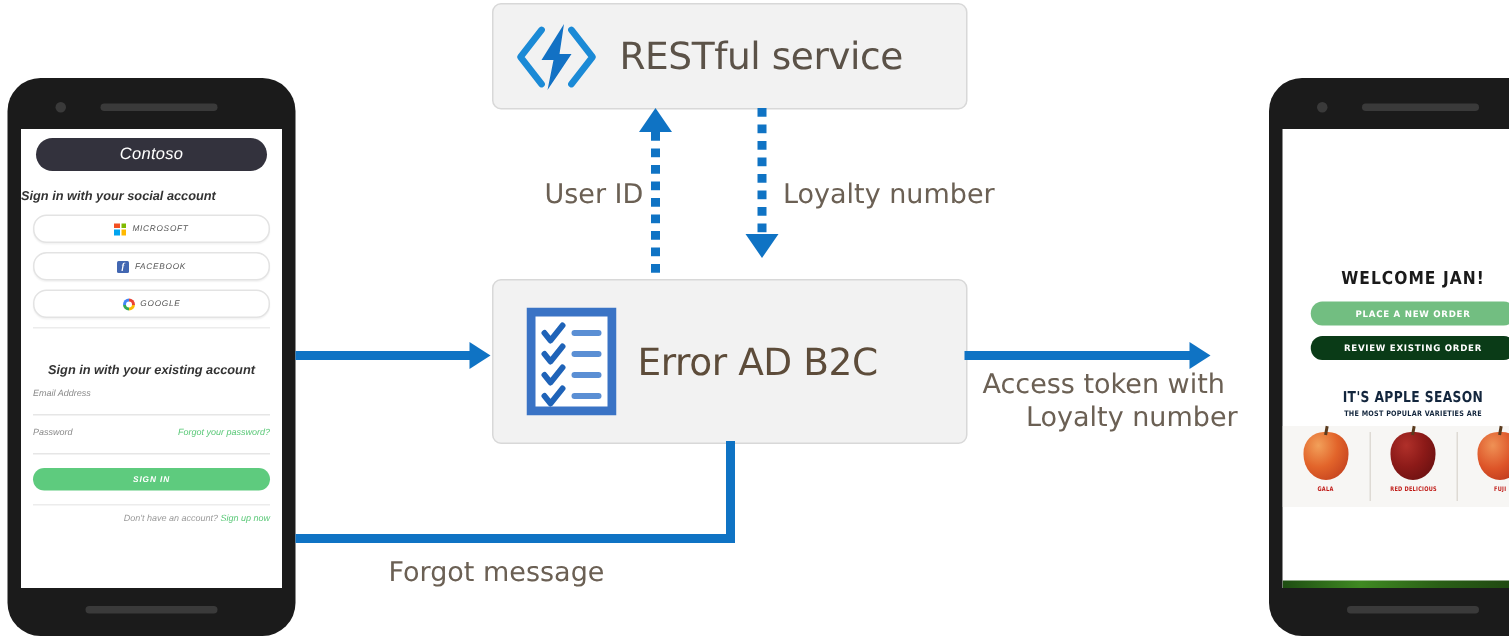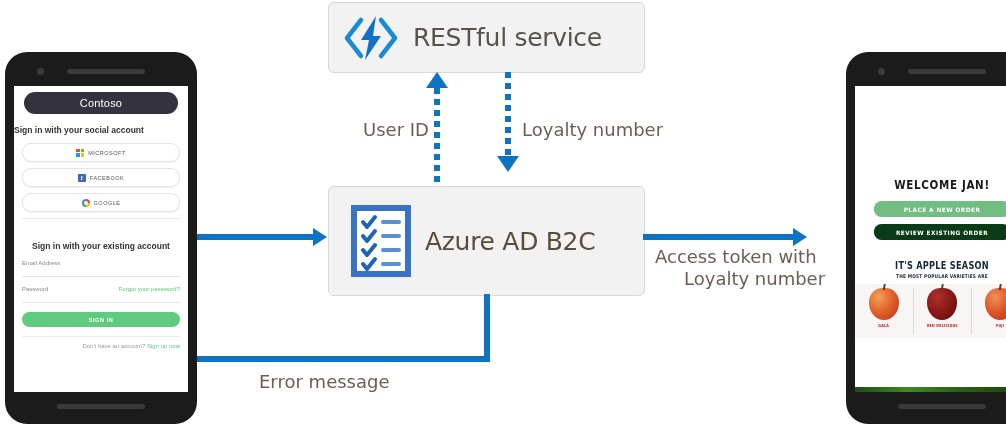--- a/index.html
+++ b/index.html
@@ -2,21 +2,21 @@
 <html><head>
 <meta charset="utf-8">
 <style>
   html,body{margin:0;padding:0;background:#ffffff;}
   body{width:1006px;height:426px;position:relative;overflow:hidden;
        font-family:"Liberation Sans",sans-serif;}
   .stage{position:absolute;left:0;top:0;width:1006px;height:426px;}
 
   
   .phone{position:absolute;background:#1b1b1b;border-radius:22px;}
-  .phone.left{left:5px;top:52px;width:192px;height:372px;}
+  .phone.left{left:5px;top:52px;width:192px;height:372px;font-style:italic;}
   .phone.right{left:846px;top:52px;width:231px;height:372px;}
   .phone-cam{position:absolute;width:7px;height:7px;border-radius:50%;
              background:#3a3a3a;top:16px;left:32px;}
   .phone-speaker{position:absolute;height:5px;border-radius:3px;background:#3a3a3a;
                  top:17px;left:62px;width:78px;}
   .phone-home{position:absolute;height:5px;border-radius:3px;background:#3a3a3a;
               bottom:15px;left:52px;width:88px;}
   .phone-screen{position:absolute;left:9px;top:34px;width:174px;height:306px;
                 background:#ffffff;overflow:hidden;}
 
@@ -236,36 +236,36 @@
           <path d="M12 59 l4 5 l8 -10"></path>
         </g>
         <g stroke="#5b8fd4" stroke-width="4" stroke-linecap="round">
           <line x1="32" y1="17" x2="48" y2="17"></line>
           <line x1="32" y1="31" x2="48" y2="31"></line>
           <line x1="32" y1="45" x2="48" y2="45"></line>
           <line x1="32" y1="59" x2="48" y2="59"></line>
         </g>
       </svg>
     </div>
-    <div class="title">Azure AD B2C</div>
+    <div class="title">Error AD B2C</div>
   </div>
 
   <div class="dotted-v" style="left:434px;top:88px;height:98px;"></div>
   <div class="arrowhead ah-up" style="left:426px;top:72px;"></div>
   <div class="lbl" style="left:363px;top:119px;">User ID</div>
 
   <div class="dotted-v" style="left:505px;top:72px;height:84px;"></div>
   <div class="arrowhead ah-down" style="left:497px;top:156px;"></div>
   <div class="lbl" style="left:522px;top:119px;">Loyalty number</div>
 
   <div class="ln solid-h" style="left:197px;top:234px;width:118px;"></div>
   <div class="arrowhead ah-right" style="left:313px;top:228px;"></div>
 
   <div class="ln solid-h" style="left:643px;top:234px;width:152px;"></div>
   <div class="arrowhead ah-right" style="left:793px;top:228px;"></div>
   <div class="lbl center" style="left:655px;top:246px;">Access token with</div>
   <div class="lbl center" style="left:684px;top:268px;">Loyalty number</div>
 
   <div class="ln solid-v" style="left:484px;top:294px;height:68px;"></div>
   <div class="ln solid-h" style="left:197px;top:356px;width:293px;"></div>
-  <div class="lbl" style="left:259px;top:371px;">Error message</div>
+  <div class="lbl" style="left:259px;top:371px;">Forgot message</div>
 
 </div>
 
 </body></html>

